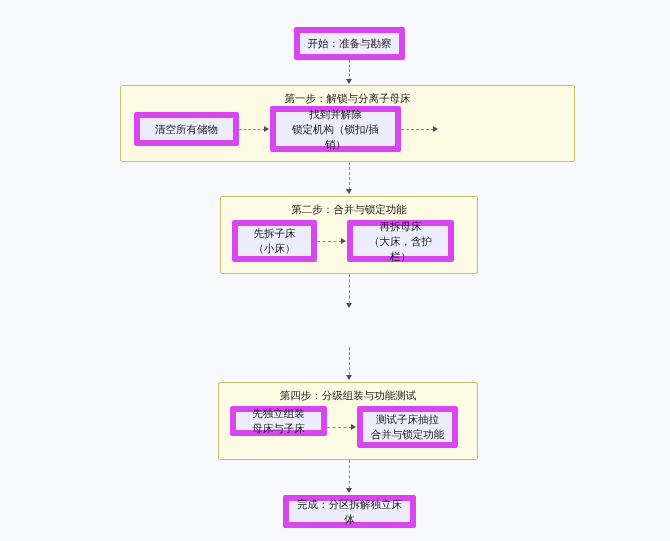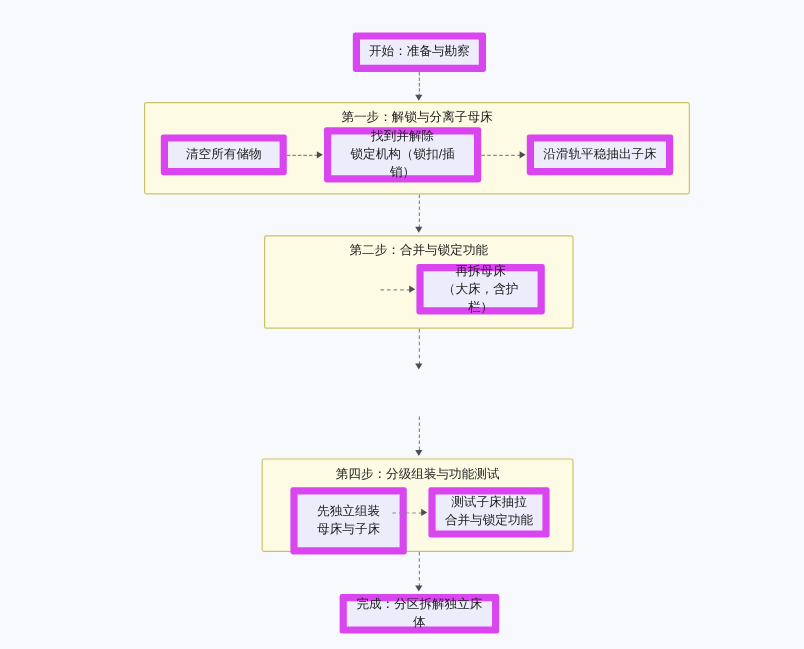--- a/index.html
+++ b/index.html
@@ -102,48 +102,49 @@
 
   <div class="edge-h" style="left:239px; top:129px; width:26px;"></div>
   <div class="arrow-r" style="left:264px; top:125.5px;"></div>
 
   <div class="node" style="left:270px; top:106px; width:131px; height:46px;">找到并解除
 锁定机构（锁扣/插销）</div>
 
   <div class="edge-h" style="left:401px; top:129px; width:33px;"></div>
   <div class="arrow-r" style="left:433px; top:125.5px;"></div>
 
-  <div class="node" style="left:439px; top:112px; width:122px; height:34px;">沿滑轨平稳抽出子床</div>
 
   <div class="edge-v" style="left:349px; top:162px; height:28px;"></div>
   <div class="arrow-d" style="left:346px; top:189px;"></div>
 
   <div class="cluster" style="left:220px; top:196px; width:258px; height:78px;">
     <div class="cluster-title">第二步：合并与锁定功能</div>
   </div>
 
+  <div class="node" style="left:232px; top:220px; width:85px; height:42px;">先拆子床
+（小床）</div>
 
   <div class="edge-h" style="left:317px; top:241px; width:25px;"></div>
   <div class="arrow-r" style="left:341px; top:237.5px;"></div>
 
   <div class="node" style="left:347px; top:220px; width:107px; height:42px;">再拆母床
 （大床，含护栏）</div>
 
   <div class="edge-v" style="left:349px; top:274px; height:30px;"></div>
   <div class="arrow-d" style="left:346px; top:303px;"></div>
 
 
   <div class="edge-v" style="left:349px; top:347px; height:28px;"></div>
   <div class="arrow-d" style="left:346px; top:375px;"></div>
 
   <div class="cluster" style="left:218px; top:382px; width:260px; height:78px;">
     <div class="cluster-title">第四步：分级组装与功能测试</div>
   </div>
 
-  <div class="node" style="left:230px; top:406px; width:97px; height:56px;margin-left:12px;">先独立组装
+  <div class="node" style="left:230px; top:406px; width:97px; height:30px;">先独立组装
 母床与子床</div>
 
   <div class="edge-h" style="left:327px; top:427px; width:25px;"></div>
   <div class="arrow-r" style="left:351px; top:423.5px;"></div>
 
   <div class="node" style="left:357px; top:406px; width:101px; height:42px;">测试子床抽拉
 合并与锁定功能</div>
 
   <div class="edge-v" style="left:349px; top:460px; height:29px;"></div>
   <div class="arrow-d" style="left:346px; top:488px;"></div>

